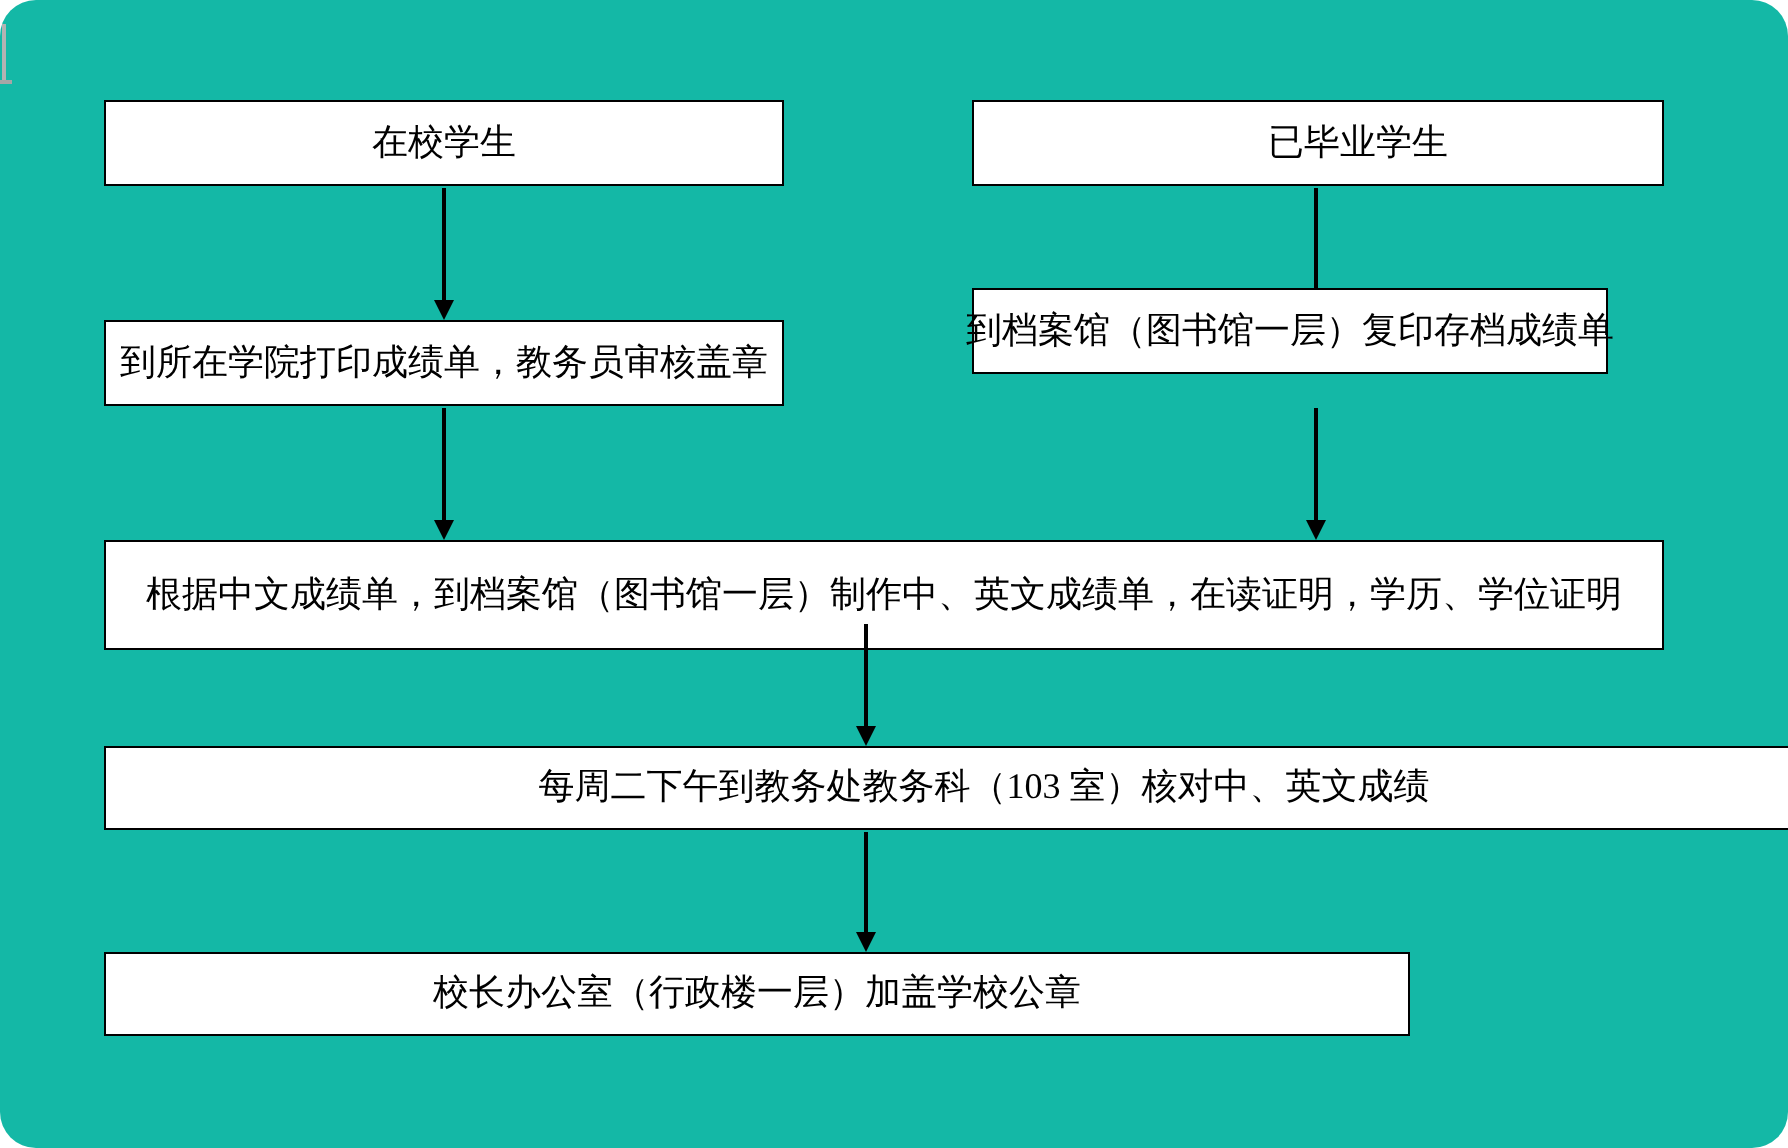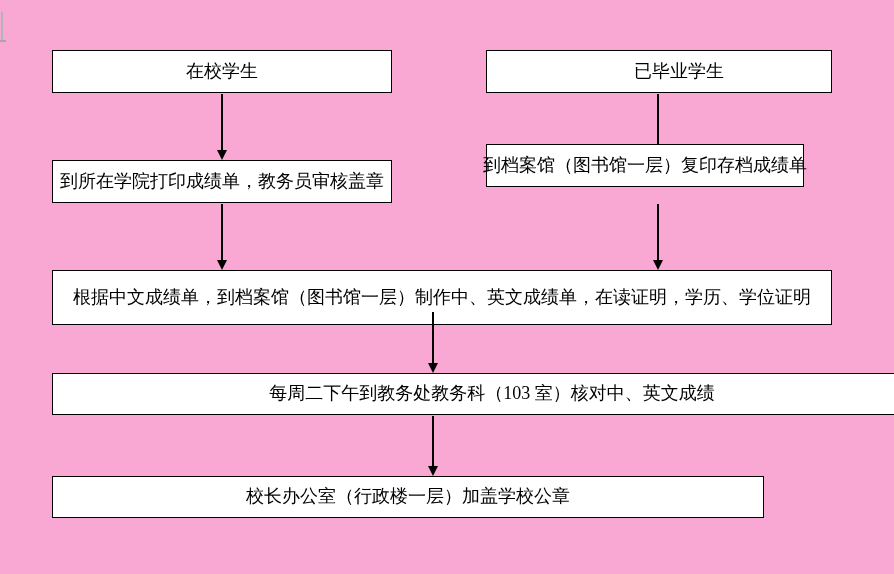--- a/index.html
+++ b/index.html
@@ -1,22 +1,23 @@
 <!DOCTYPE html>
 <html><head>
 <meta charset="utf-8">
 <style>
   html, body { margin: 0; padding: 0; background: #ffffff; }
   .canvas {
     position: relative;
     width: 894px;
     height: 574px;
-    background: #f9a8d4;
+    background: #14b8a6;
     overflow: hidden;
     font-family: "Liberation Serif", "DejaVu Serif", serif;
+    border-radius: 18px;
   }
   .flow-box {
     position: absolute;
     box-sizing: border-box;
     border: 1.5px solid #000000;
     background: #ffffff;
     display: flex;
     align-items: center;
     justify-content: center;
     text-align: center;
@@ -58,21 +59,21 @@
     height: 2px;
     background: #a6a6a6;
   }
   
   #box-current     { left: 52px;  top: 50px;  width: 340px; height: 43px; }
   #box-graduated   { left: 486px; top: 50px;  width: 346px; height: 43px; padding-left: 40px; }
   #box-college     { left: 52px;  top: 160px; width: 340px; height: 43px; }
   #box-archcopy    { left: 486px; top: 144px; width: 318px; height: 43px; }
   #box-archmake    { left: 52px;  top: 270px; width: 780px; height: 55px; }
   #box-check       { left: 52px;  top: 373px; width: 880px; height: 42px; }
-  #box-seal        { left: 52px;  top: 476px; width: 712px; height: 42px; }
+  #box-seal        { left: 52px;  top: 476px; width: 653px; height: 42px; }
   #arrow-1 { left: 221px; top: 94px;  height: 56px; }
   #arrow-2 { left: 657px; top: 94px;  height: 56px; }
   #arrow-3 { left: 221px; top: 204px; height: 56px; }
   #arrow-4 { left: 657px; top: 204px; height: 56px; }
   #arrow-5 { left: 432px; top: 312px; height: 51px; }
   #arrow-6 { left: 432px; top: 416px; height: 50px; }
 </style>
 </head>
 <body>
 

